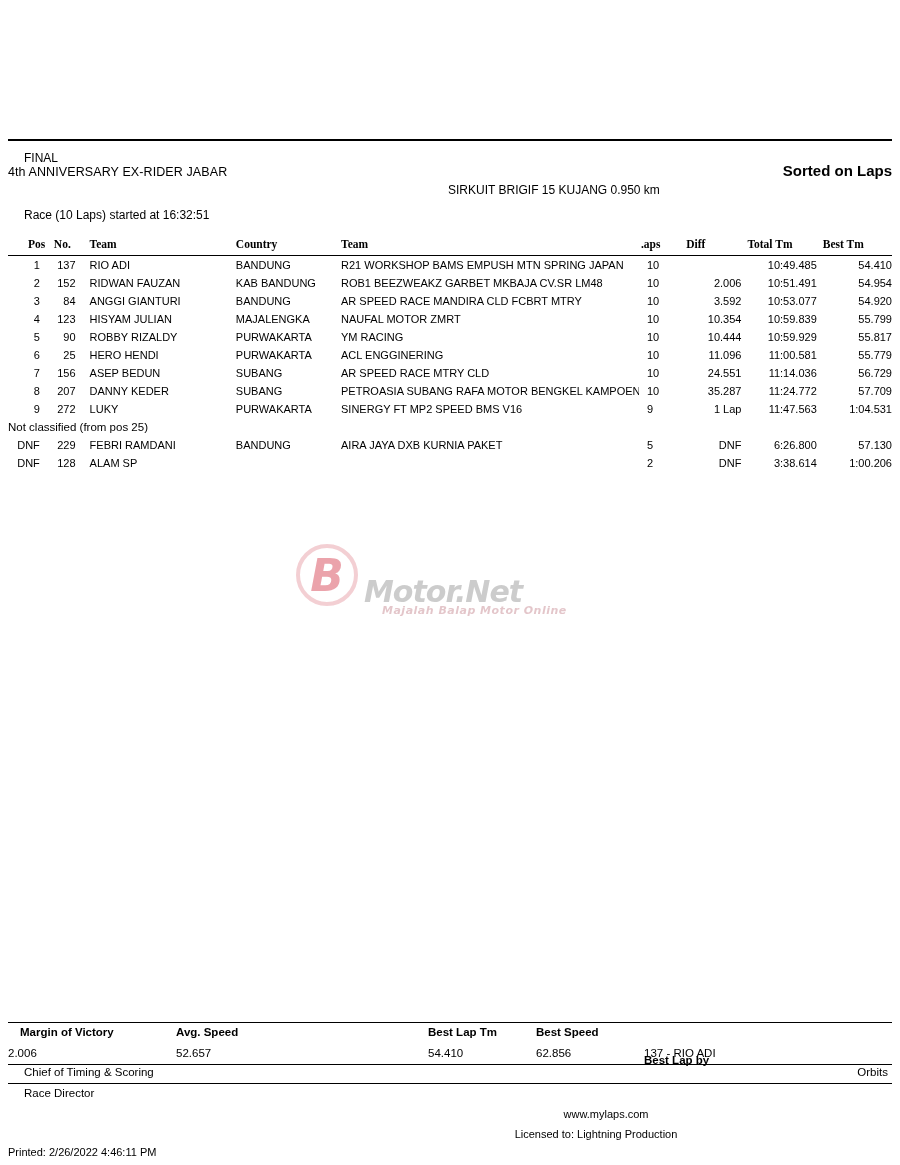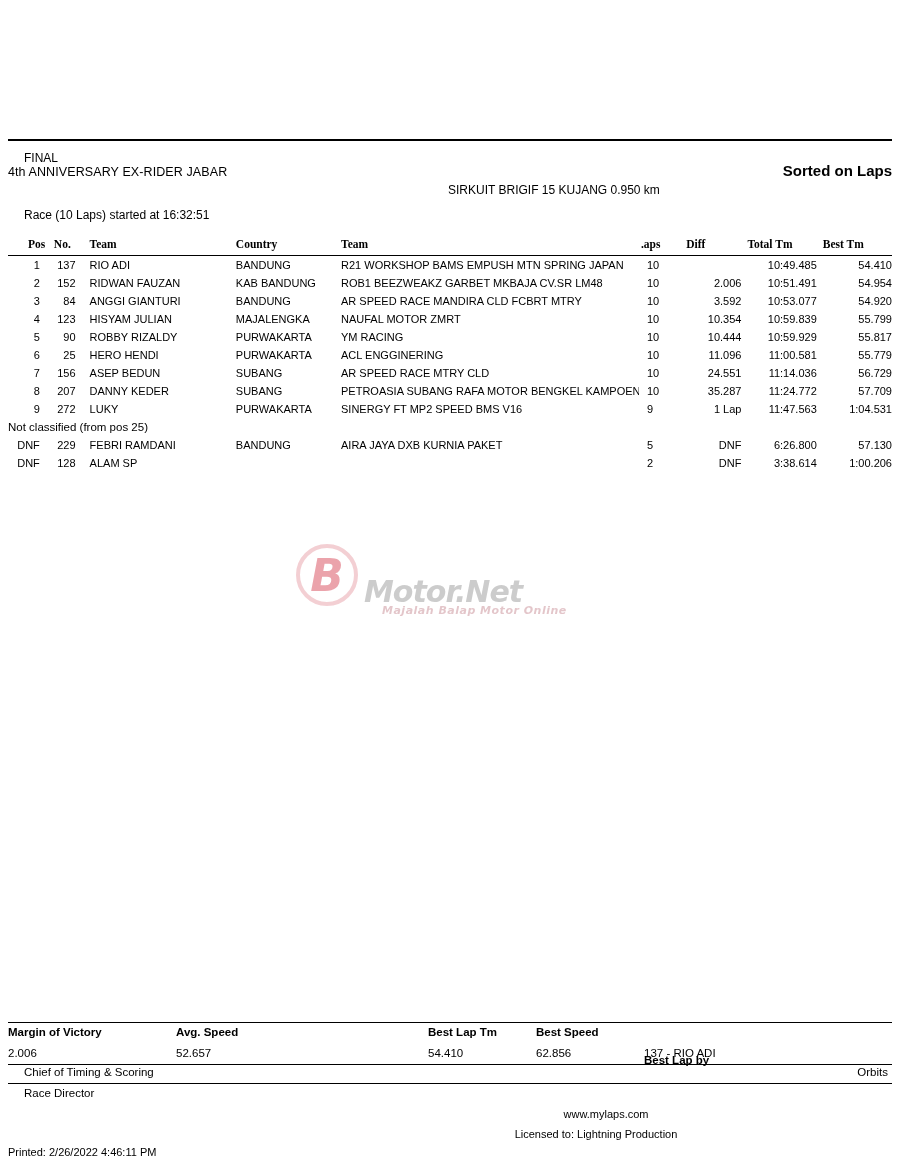--- a/index.html
+++ b/index.html
@@ -198,21 +198,21 @@
     font-weight: bold;
   }
   .footer-vals {
     position: absolute;
     left: 8px; right: 8px;
     top: 1047px;
     height: 16px;
     font-size: 11.5px;
   }
   .fcol { position: absolute; white-space: nowrap; }
-  .f-mov    { left: 0px; }
+  .f-mov    { left: 12px; }
   .f-avg    { left: 168px; }
   .f-blt    { left: 420px; }
   .f-bsp    { left: 528px; }
   .f-blb    { left: 636px; margin-top: 28px; }
   .f-mov-v  { left: 0px; }
   .f-avg-v  { left: 168px; }
   .f-blt-v  { left: 420px; }
   .f-bsp-v  { left: 528px; }
   .f-blb-v  { left: 636px; }
 

